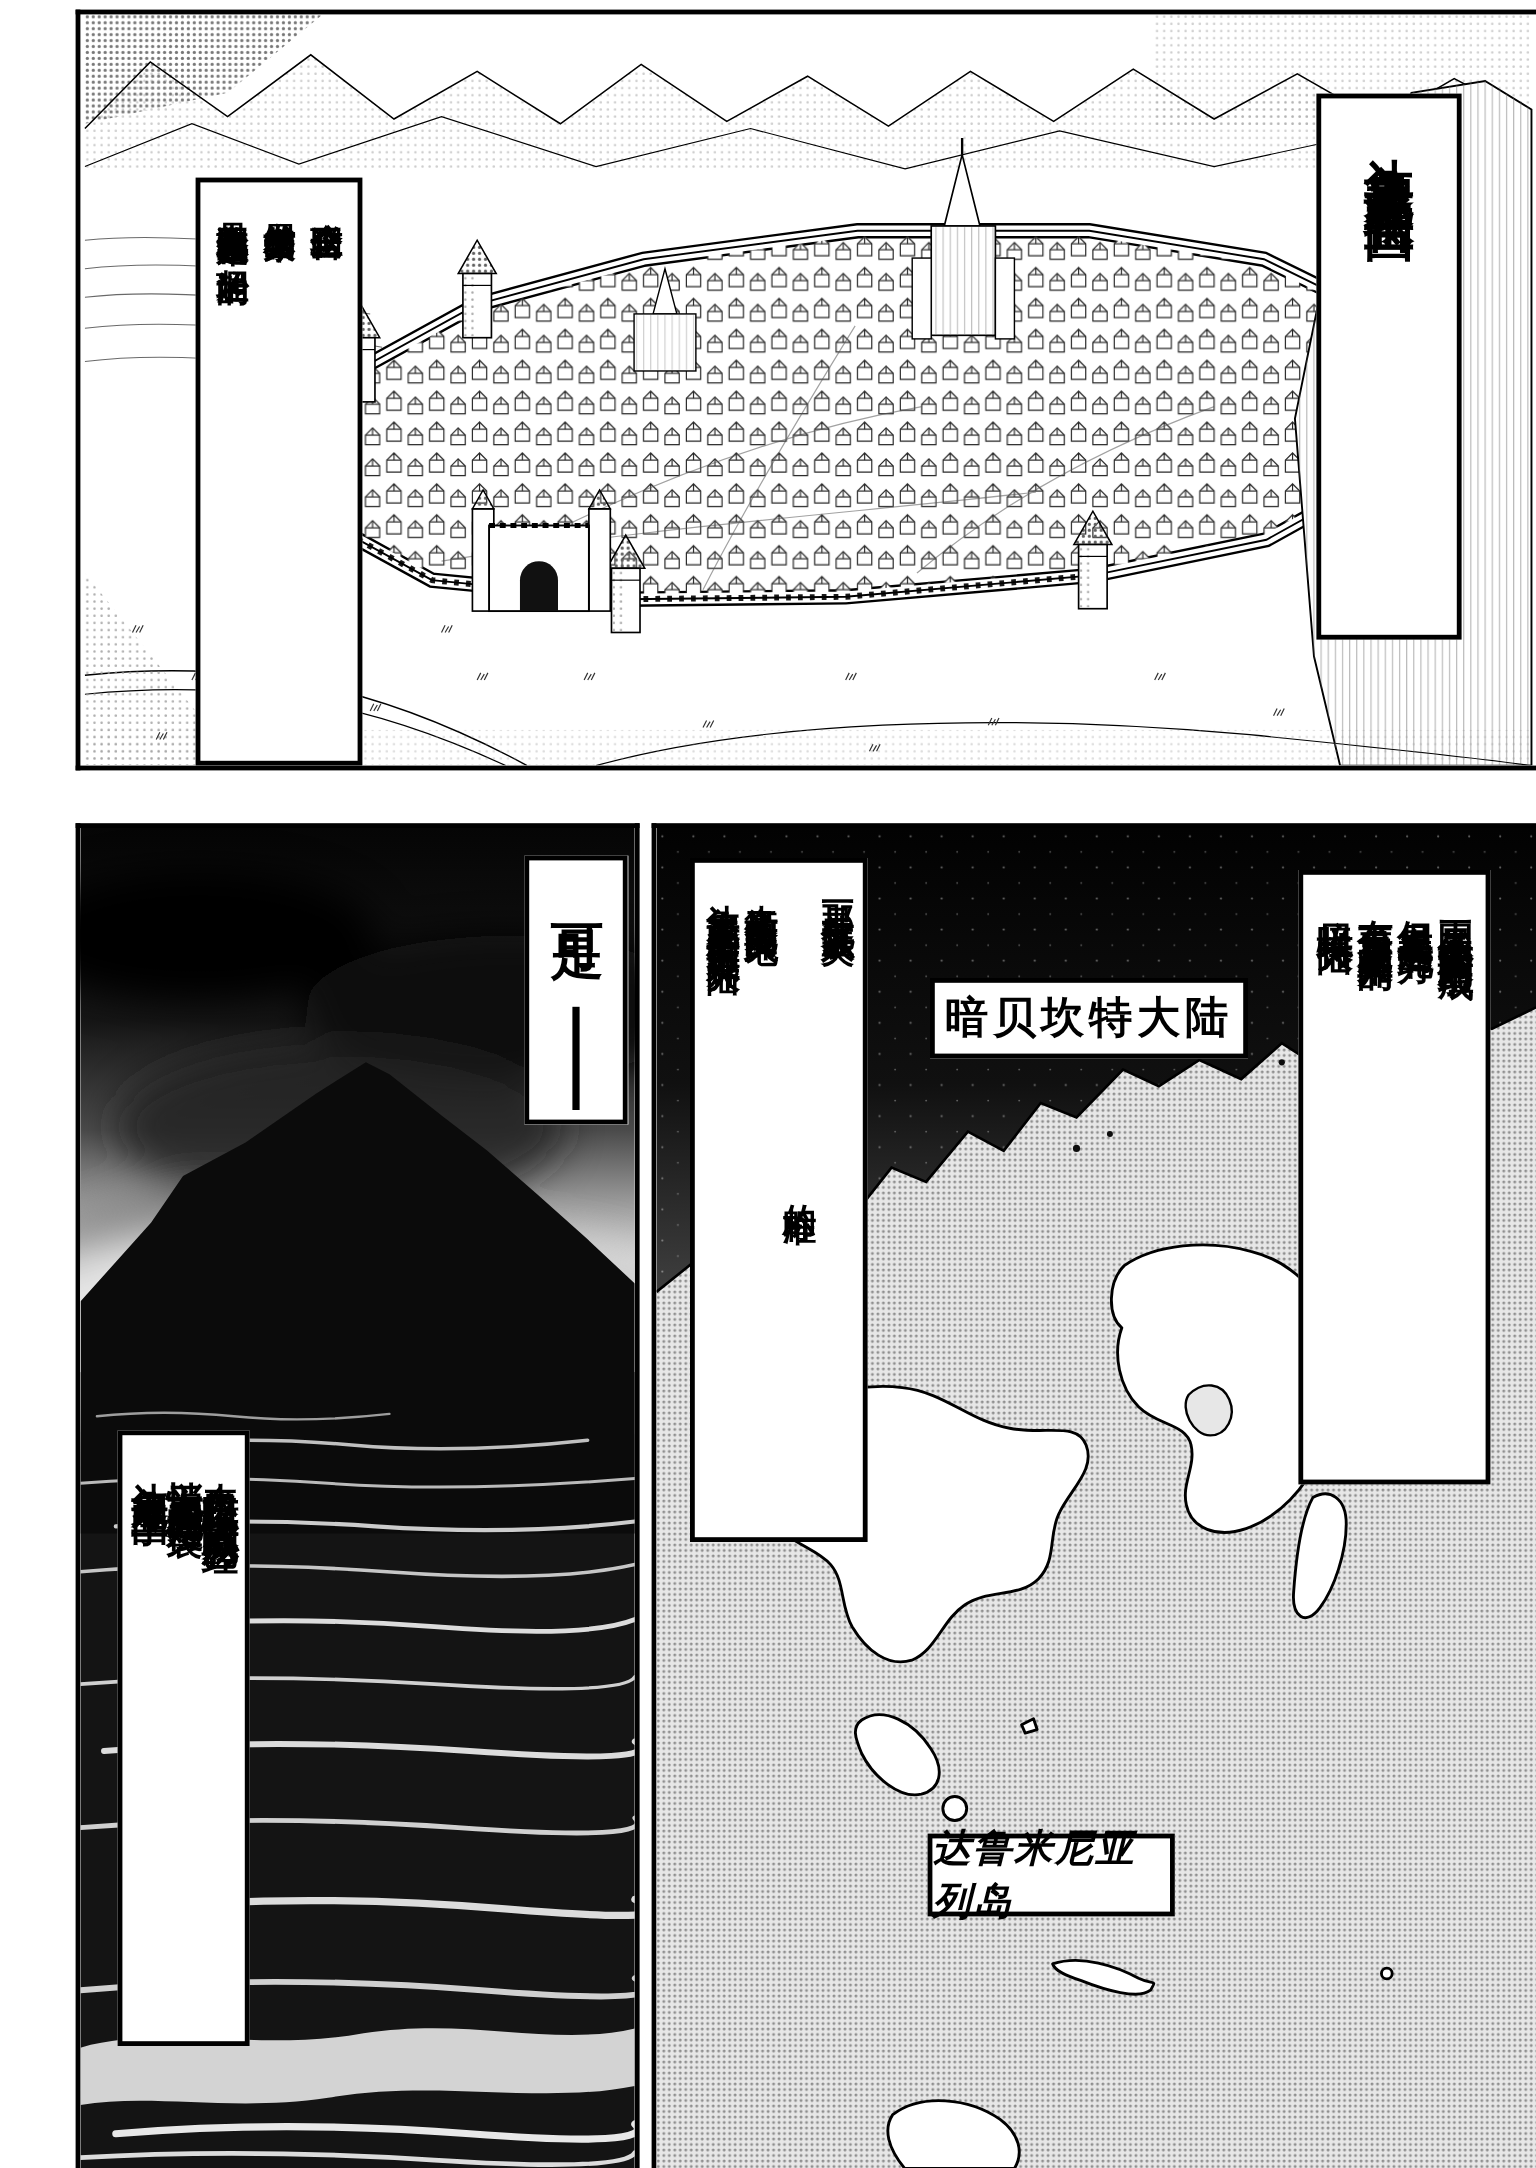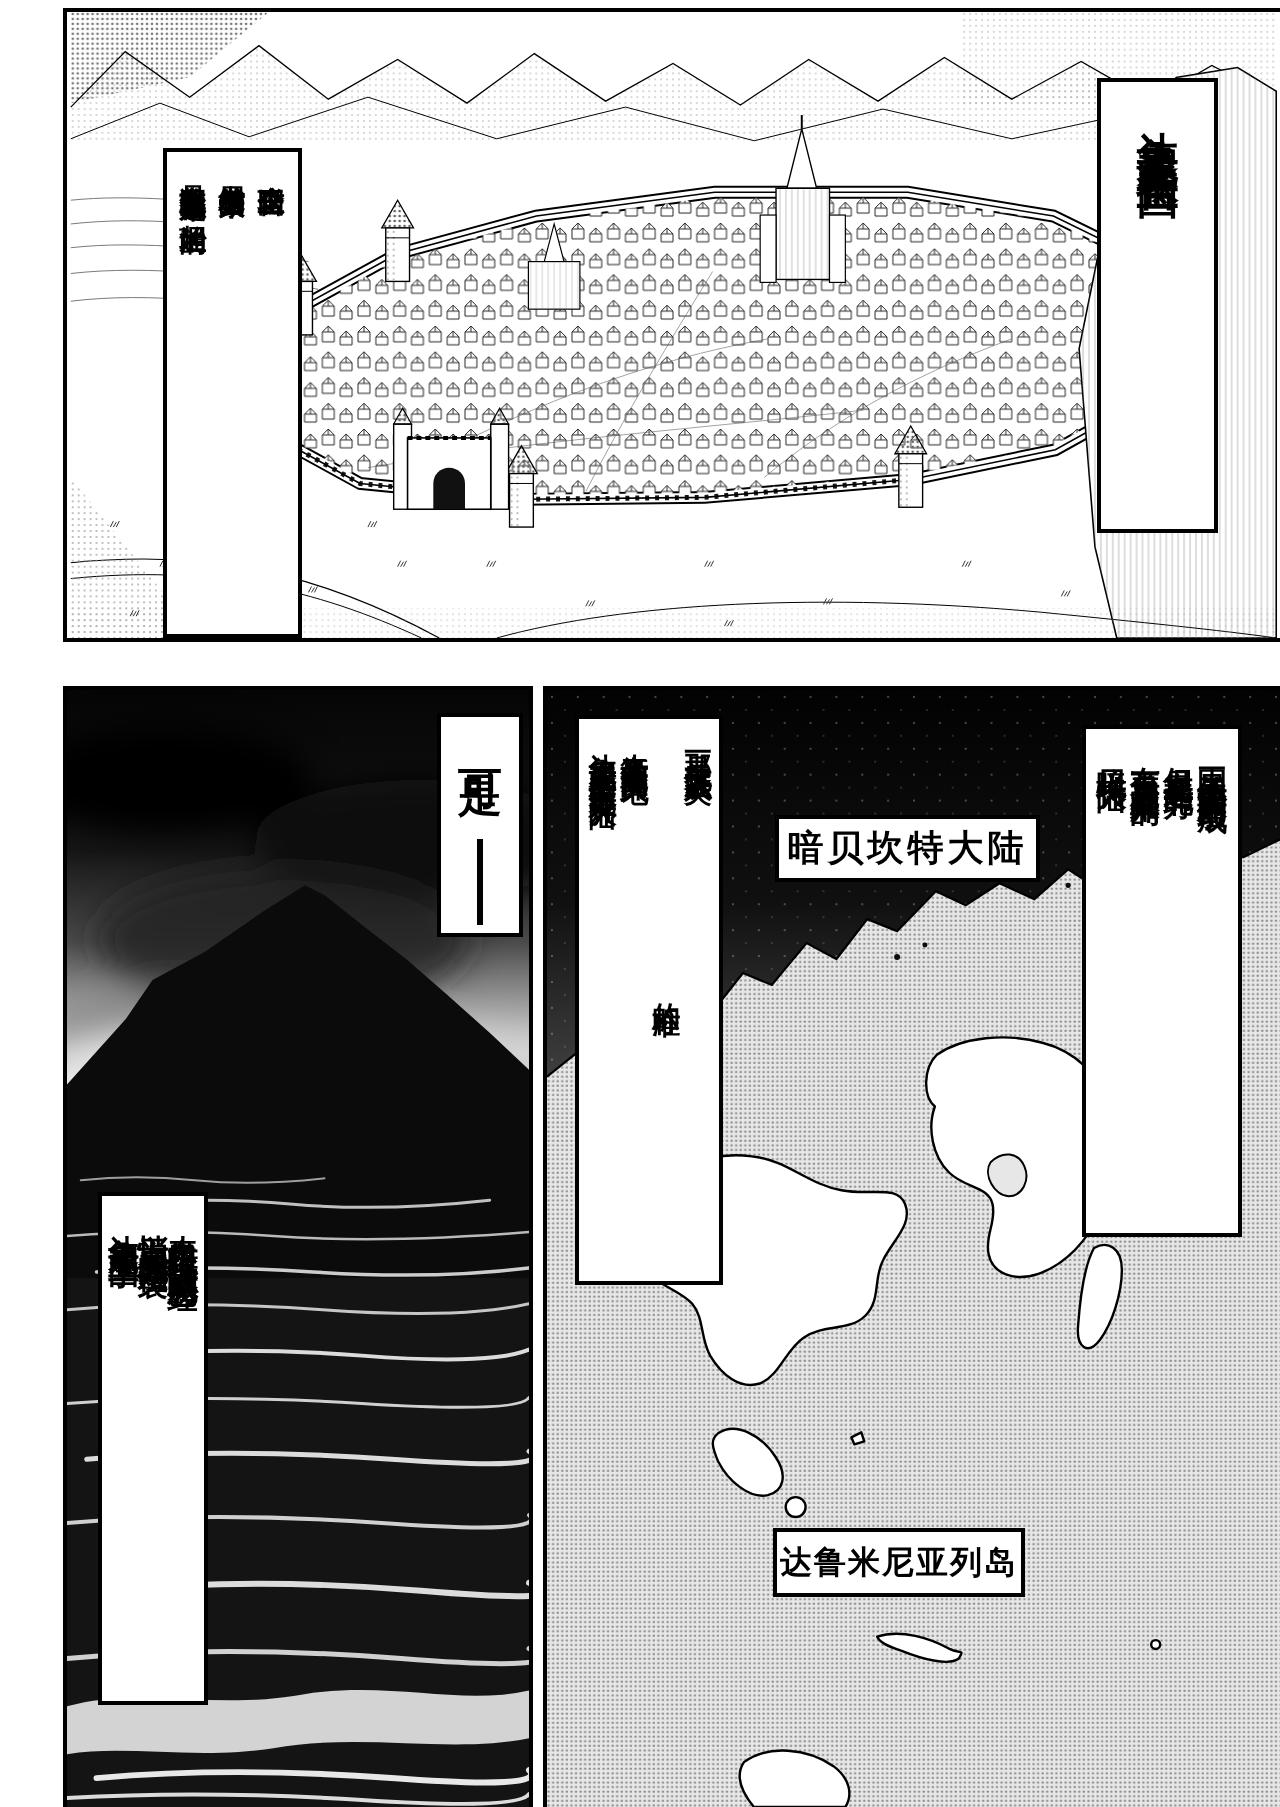--- a/index.html
+++ b/index.html
@@ -37,21 +37,21 @@
   .b-north .vcol{font-size:30px;letter-spacing:3px;line-height:1.12;}
 
   .dash-line{position:absolute;left:50%;transform:translateX(-50%);top:122px;width:6px;height:86px;background:#000;}
 
   
   .hlabel{
     position:absolute;box-sizing:border-box;background:#fff;border:4px solid #000;
     display:flex;align-items:center;justify-content:center;font-weight:700;z-index:5;
   }
   #label-continent{left:775px;top:815px;width:265px;height:67px;font-size:36px;letter-spacing:4px;}
-  #label-islands{left:773px;top:1528px;width:252px;height:69px;font-size:32px;letter-spacing:2px;}
+  #label-islands{left:773px;top:1528px;width:206px;height:69px;font-size:32px;letter-spacing:2px;font-style:italic;}
 
   #box-title{left:1097px;top:78px;width:121px;height:455px;}
   #box-intro{left:163px;top:148px;width:139px;height:490px;}
   #box-however{left:437px;top:713px;width:86px;height:224px;}
   #box-threat{left:98px;top:1192px;width:110px;height:513px;}
   #box-land{left:575px;top:715px;width:148px;height:570px;}
   #box-north{left:1082px;top:725px;width:160px;height:512px;}
 </style>
 </head>
 <body>

